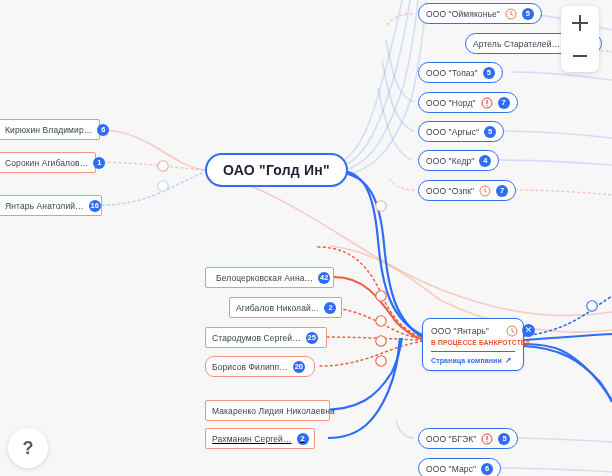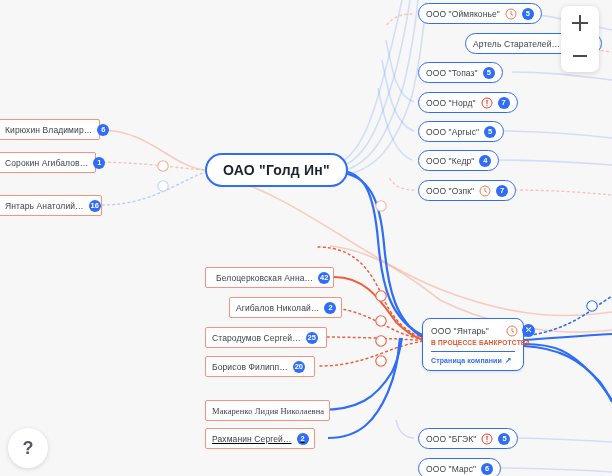--- a/index.html
+++ b/index.html
@@ -248,26 +248,26 @@
     <span class="badge">42</span>
   </div>
   <div class="node person" style="left:213px;top:297px;width:113px;margin-left:16px;">
     <span class="label">Агибалов Николай…</span>
     <span class="badge">2</span>
   </div>
   <div class="node person" style="left:205px;top:327px;width:122px;">
     <span class="label">Стародумов Сергей…</span>
     <span class="badge">25</span>
   </div>
-  <div class="node person" style="left:205px;top:356px;width:110px;">
+  <div class="node person" style="left:205px;top:356px;width:110px;border-radius:9px;">
     <span class="label">Борисов Филипп…</span>
     <span class="badge">20</span>
   </div>
 
-  <div class="node person" style="left:205px;top:400px;width:125px;font-family:Liberation Serif, serif;">
+  <div class="node person" style="left:205px;top:400px;width:125px;">
     <span class="label">Макаренко Лидия Николаевна</span>
   </div>
   <div class="node person" style="left:205px;top:428px;width:110px;text-decoration:underline;">
     <span class="label">Рахманин Сергей…</span>
     <span class="badge">2</span>
   </div>
 
   <div class="node company" style="left:418px;top:3px;">
     <span class="label">ООО "Оймяконье"</span>
     <svg class="clock-icon" viewBox="0 0 24 24">

